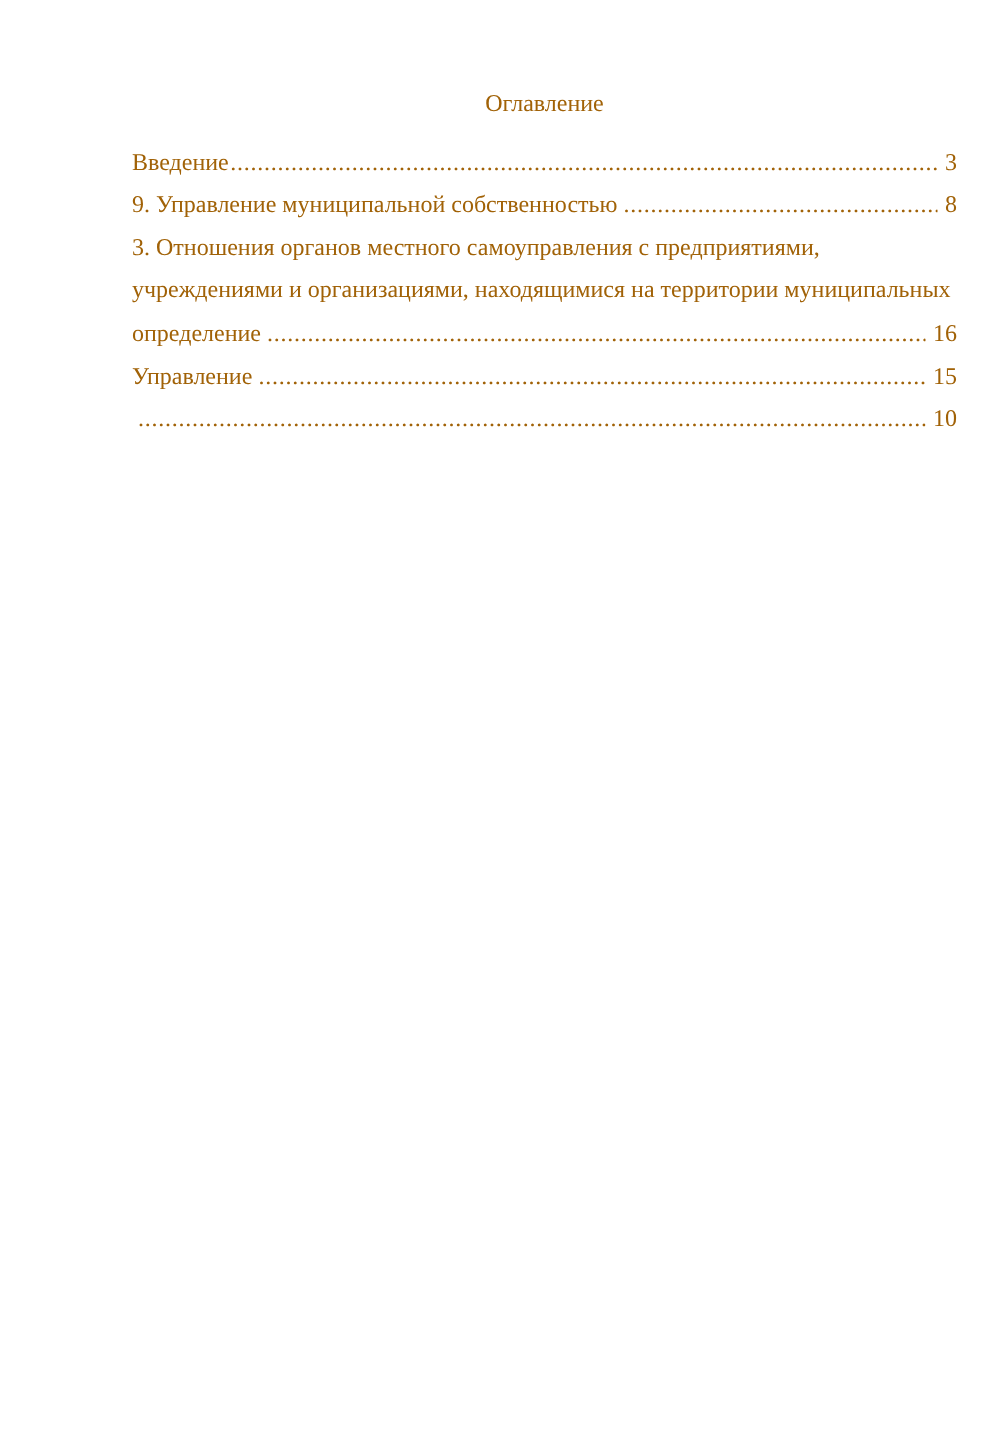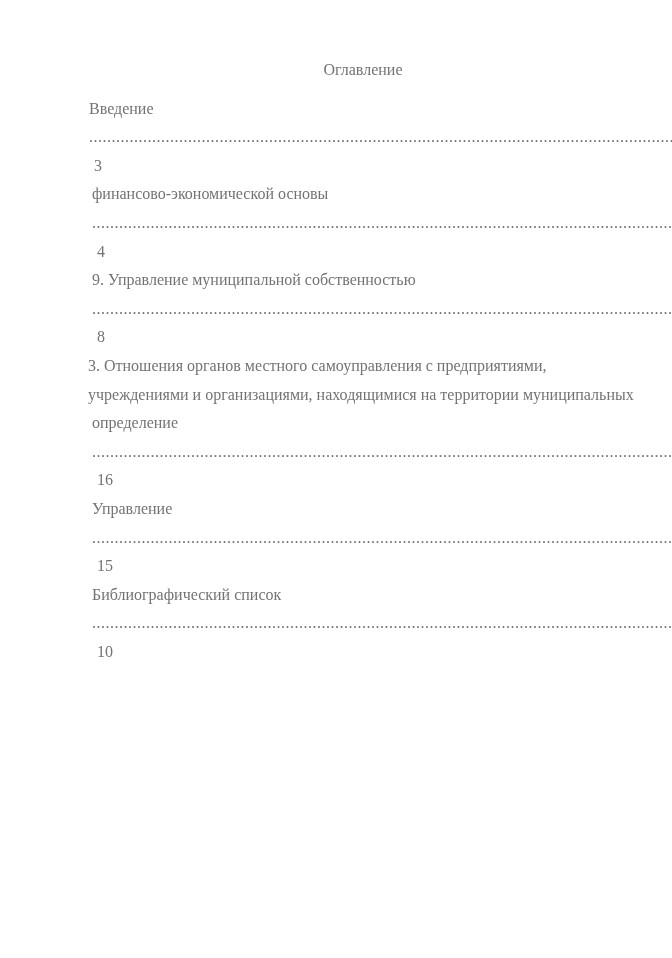--- a/index.html
+++ b/index.html
@@ -5,21 +5,21 @@
   html, body {
     margin: 0;
     padding: 0;
     background: #ffffff;
   }
   .page {
     position: relative;
     width: 672px;
     height: 958px;
     background: #ffffff;
-    color: #737373;
+    color: #a16207;
     font-family: "Liberation Serif", "DejaVu Serif", serif;
     font-size: 16px;
     line-height: 28.6px;
     overflow: hidden;
     box-sizing: border-box;
   }
   .content {
     box-sizing: border-box;
     padding: 56px 34px 0 88px;
   }
@@ -27,21 +27,20 @@
     text-align: center;
     margin-bottom: 10px;
   }
   .entry { margin: 0; }
   .line {
     white-space: nowrap;
   }
   .lastline {
     display: flex;
     align-items: baseline;
-    flex-direction: column;
   }
   .text {
     white-space: nowrap;
     flex: 0 0 auto;
   }
   .dots {
     flex: 1 1 auto;
     overflow: hidden;
     white-space: nowrap;
     margin-left: 4px;
@@ -67,25 +66,20 @@
 
     <div class="entry">
       <div class="lastline">
         <span class="text">Введение</span>
         <span class="dots tight"></span>
         <span class="num">3</span>
       </div>
     </div>
 
     <div class="entry">
-      <div class="lastline">
-        <span class="text">финансово-экономической основы</span>
-        <span class="dots"></span>
-        <span class="num">4</span>
-      </div>
     </div>
 
     <div class="entry">
       <div class="lastline">
         <span class="text">9. Управление муниципальной собственностью</span>
         <span class="dots"></span>
         <span class="num">8</span>
       </div>
     </div>
 
@@ -102,20 +96,19 @@
     <div class="entry">
       <div class="lastline">
         <span class="text">Управление</span>
         <span class="dots"></span>
         <span class="num">15</span>
       </div>
     </div>
 
     <div class="entry">
       <div class="lastline">
-        <span class="text">Библиографический список</span>
         <span class="dots"></span>
         <span class="num">10</span>
       </div>
     </div>
 
   </div>
 </div>
 
 </body></html>

